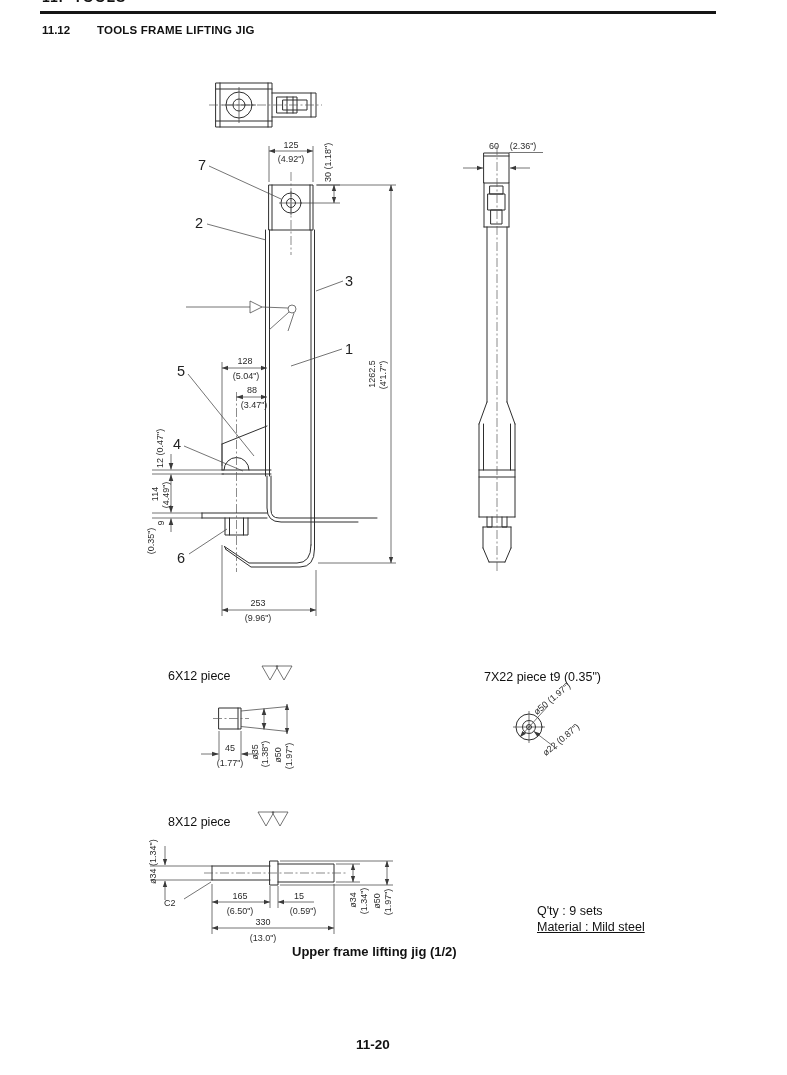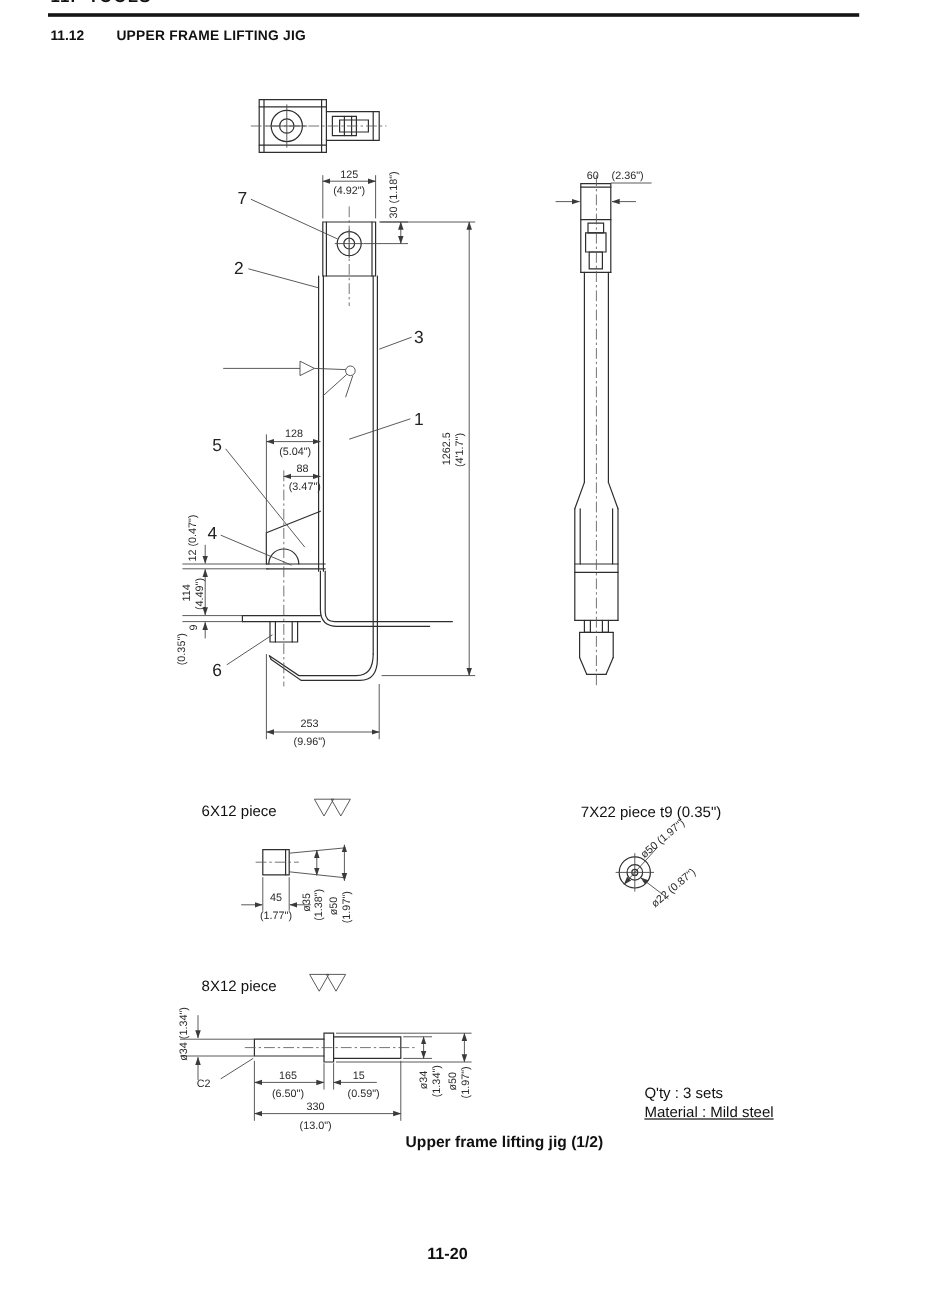--- a/index.html
+++ b/index.html
@@ -6,21 +6,21 @@
   #page{position:relative;width:787px;height:1075px;background:#ffffff;overflow:hidden;
         font-family:"Liberation Sans", sans-serif;color:#111;padding-left:44px;}
   .abs{position:absolute;}
   #hdr-clip{left:40px;top:0;width:320px;height:7px;overflow:hidden;}
   #hdr{position:absolute;left:2px;top:-11px;font-weight:bold;font-size:14px;letter-spacing:1px;white-space:pre;}
   #rule{left:40px;top:11px;width:676px;height:3px;background:#151515;}
   #secnum{left:42px;top:24px;font-weight:bold;font-size:11.5px;}
   #sectitle{left:97px;top:24px;font-weight:bold;font-size:11.5px;letter-spacing:.2px;}
   #qty{left:537px;top:904px;font-size:12.5px;}
   #mat{left:537px;top:920px;font-size:12.5px;text-decoration:underline;}
-  #caption{left:292px;top:944px;font-weight:bold;font-size:13px;margin-left:46px;}
+  #caption{left:292px;top:944px;font-weight:bold;font-size:13px;}
   #pageno{left:356px;top:1037px;font-weight:bold;font-size:13.5px;}
   svg{position:absolute;left:0;top:0;}
   .ln{stroke:#2e2e2e;stroke-width:1;fill:none;stroke-linecap:round;}
   .th{stroke:#474747;stroke-width:.75;fill:none;}
   .cl{stroke:#5a5a5a;stroke-width:.7;fill:none;stroke-dasharray:9 2.5 2 2.5;}
   .ae{marker-end:url(#arr);}
   .as{marker-start:url(#arr);}
   text.d{font-family:"Liberation Sans",sans-serif;font-size:9px;fill:#2b2b2b;}
   text.co{font-family:"Liberation Sans",sans-serif;font-size:14.5px;fill:#222;}
   text.lb{font-family:"Liberation Sans",sans-serif;font-size:12.5px;fill:#111;}
@@ -28,22 +28,22 @@
 </head>
 <body>
 
 <div id="page">
 
   <div class="abs" id="hdr-clip">
     <div id="hdr">11.  TOOLS</div>
   </div>
   <div class="abs" id="rule"></div>
   <div class="abs" id="secnum">11.12</div>
-  <div class="abs" id="sectitle">UPPER FRAME LIFTING JIG</div>
-  <div class="abs" id="qty">Q'ty : 3 sets</div>
+  <div class="abs" id="sectitle">TOOLS FRAME LIFTING JIG</div>
+  <div class="abs" id="qty">Q'ty : 9 sets</div>
   <div class="abs" id="mat">Material : Mild steel</div>
   <div class="abs" id="caption">Upper frame lifting jig (1/2)</div>
   <div class="abs" id="pageno">11-20</div>
 
   <svg width="787" height="1075" viewBox="0 0 787 1075">
     <defs>
       <marker id="arr" viewBox="0 0 10 10" refX="9.5" refY="5" markerWidth="9" markerHeight="9" orient="auto-start-reverse">
         <path d="M0,1.6 L10,5 L0,8.4 Z" fill="#3a3a3a"></path>
       </marker>
     </defs>

